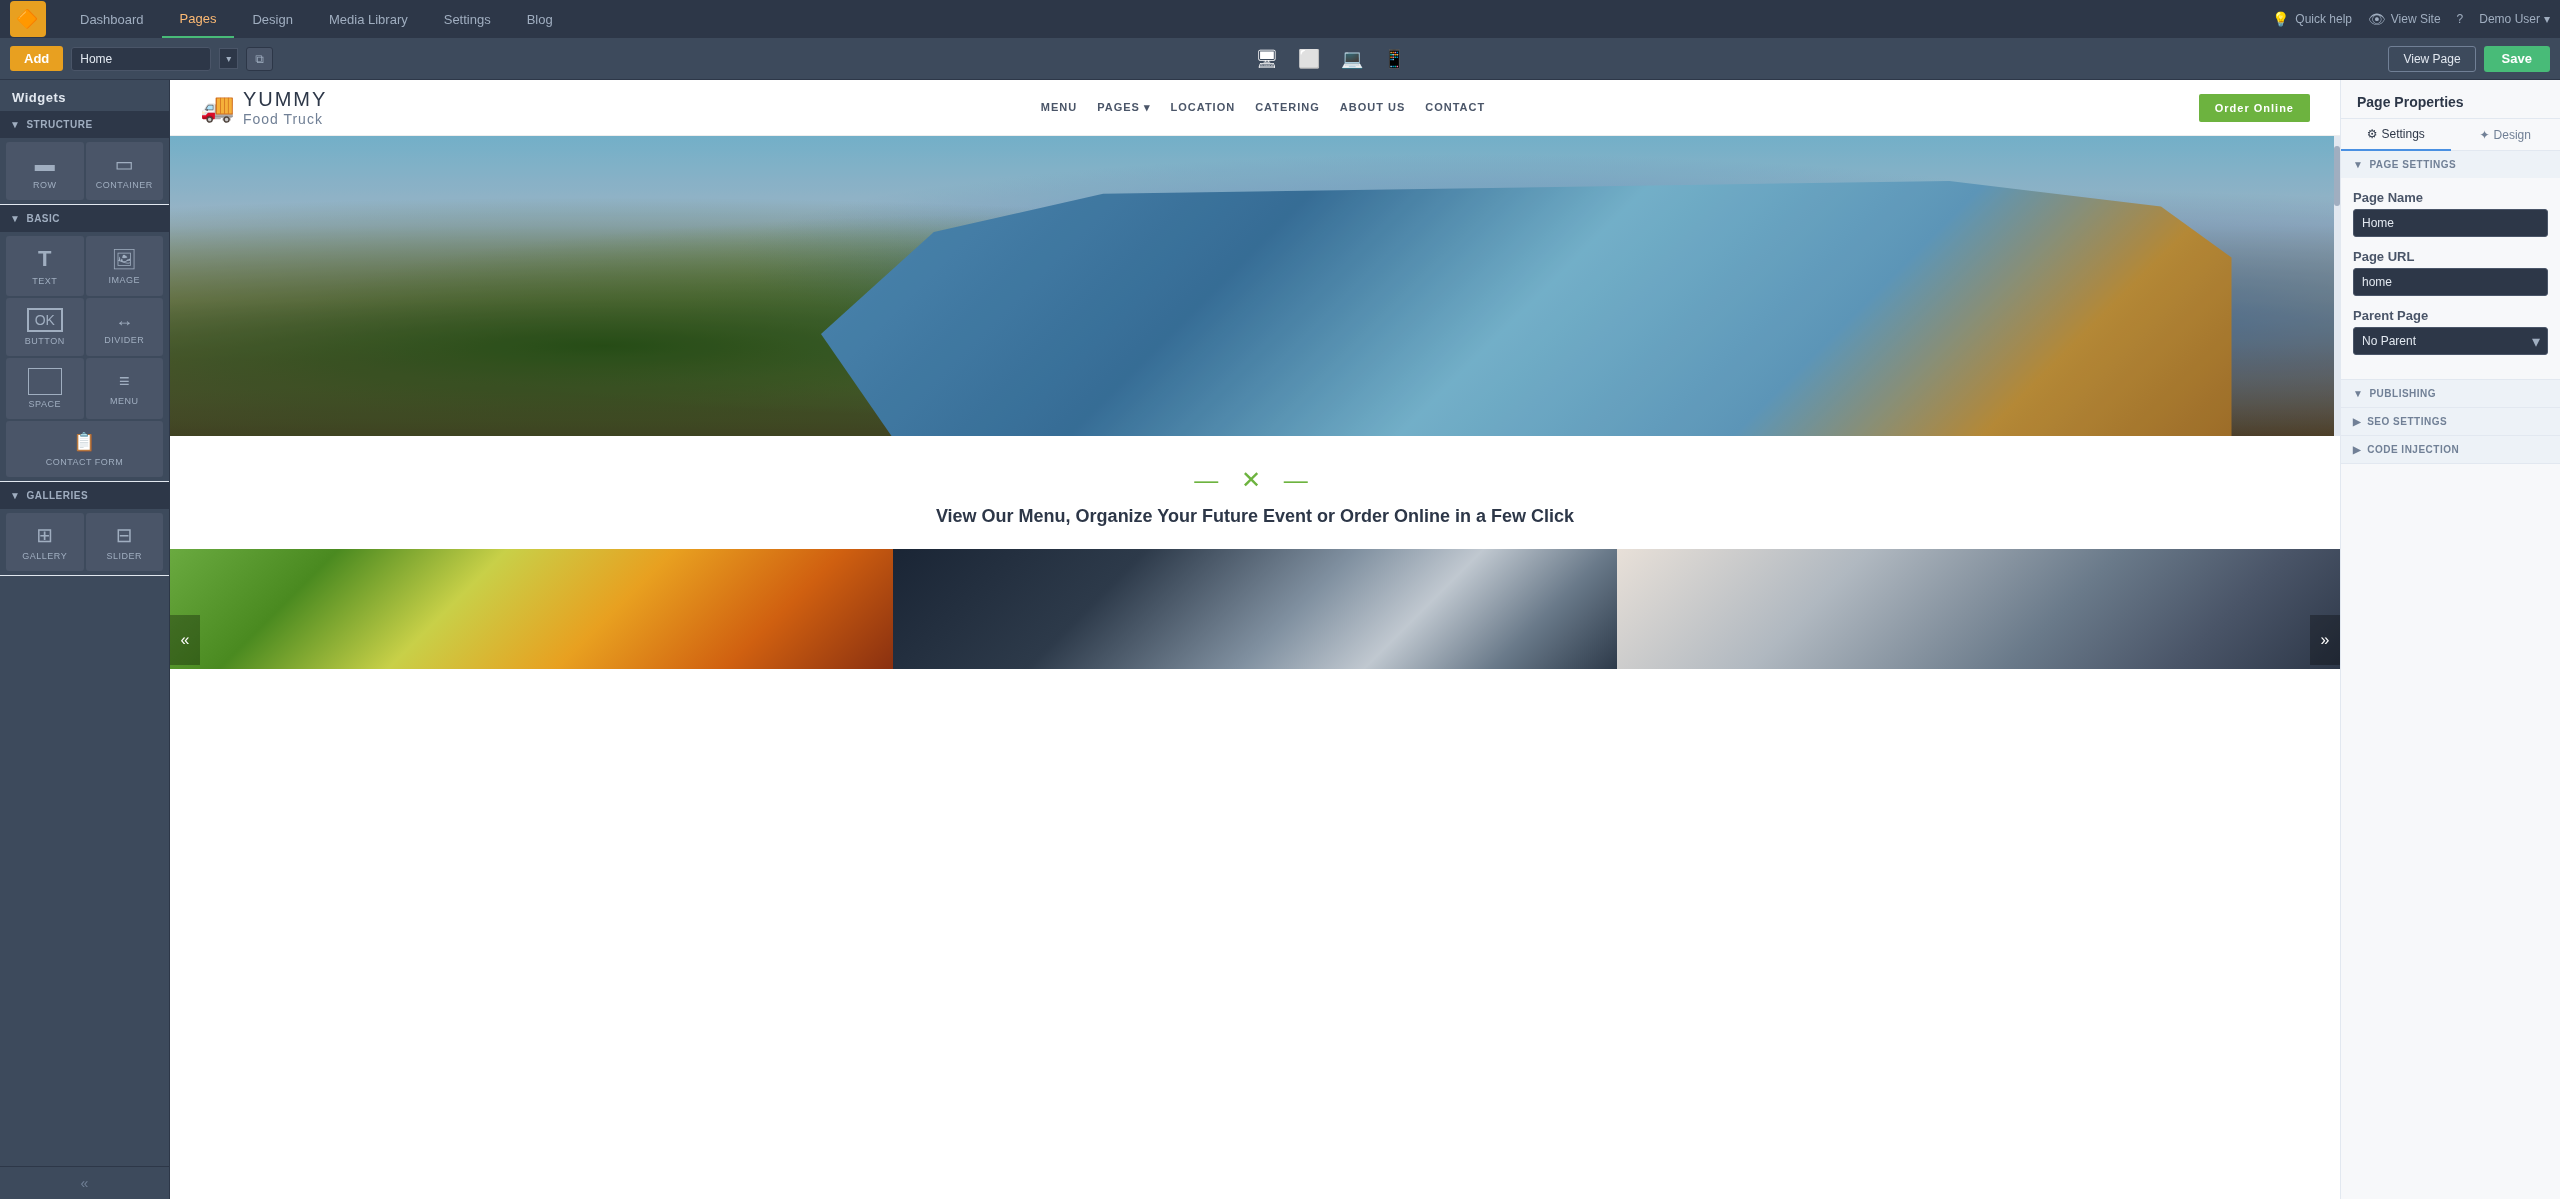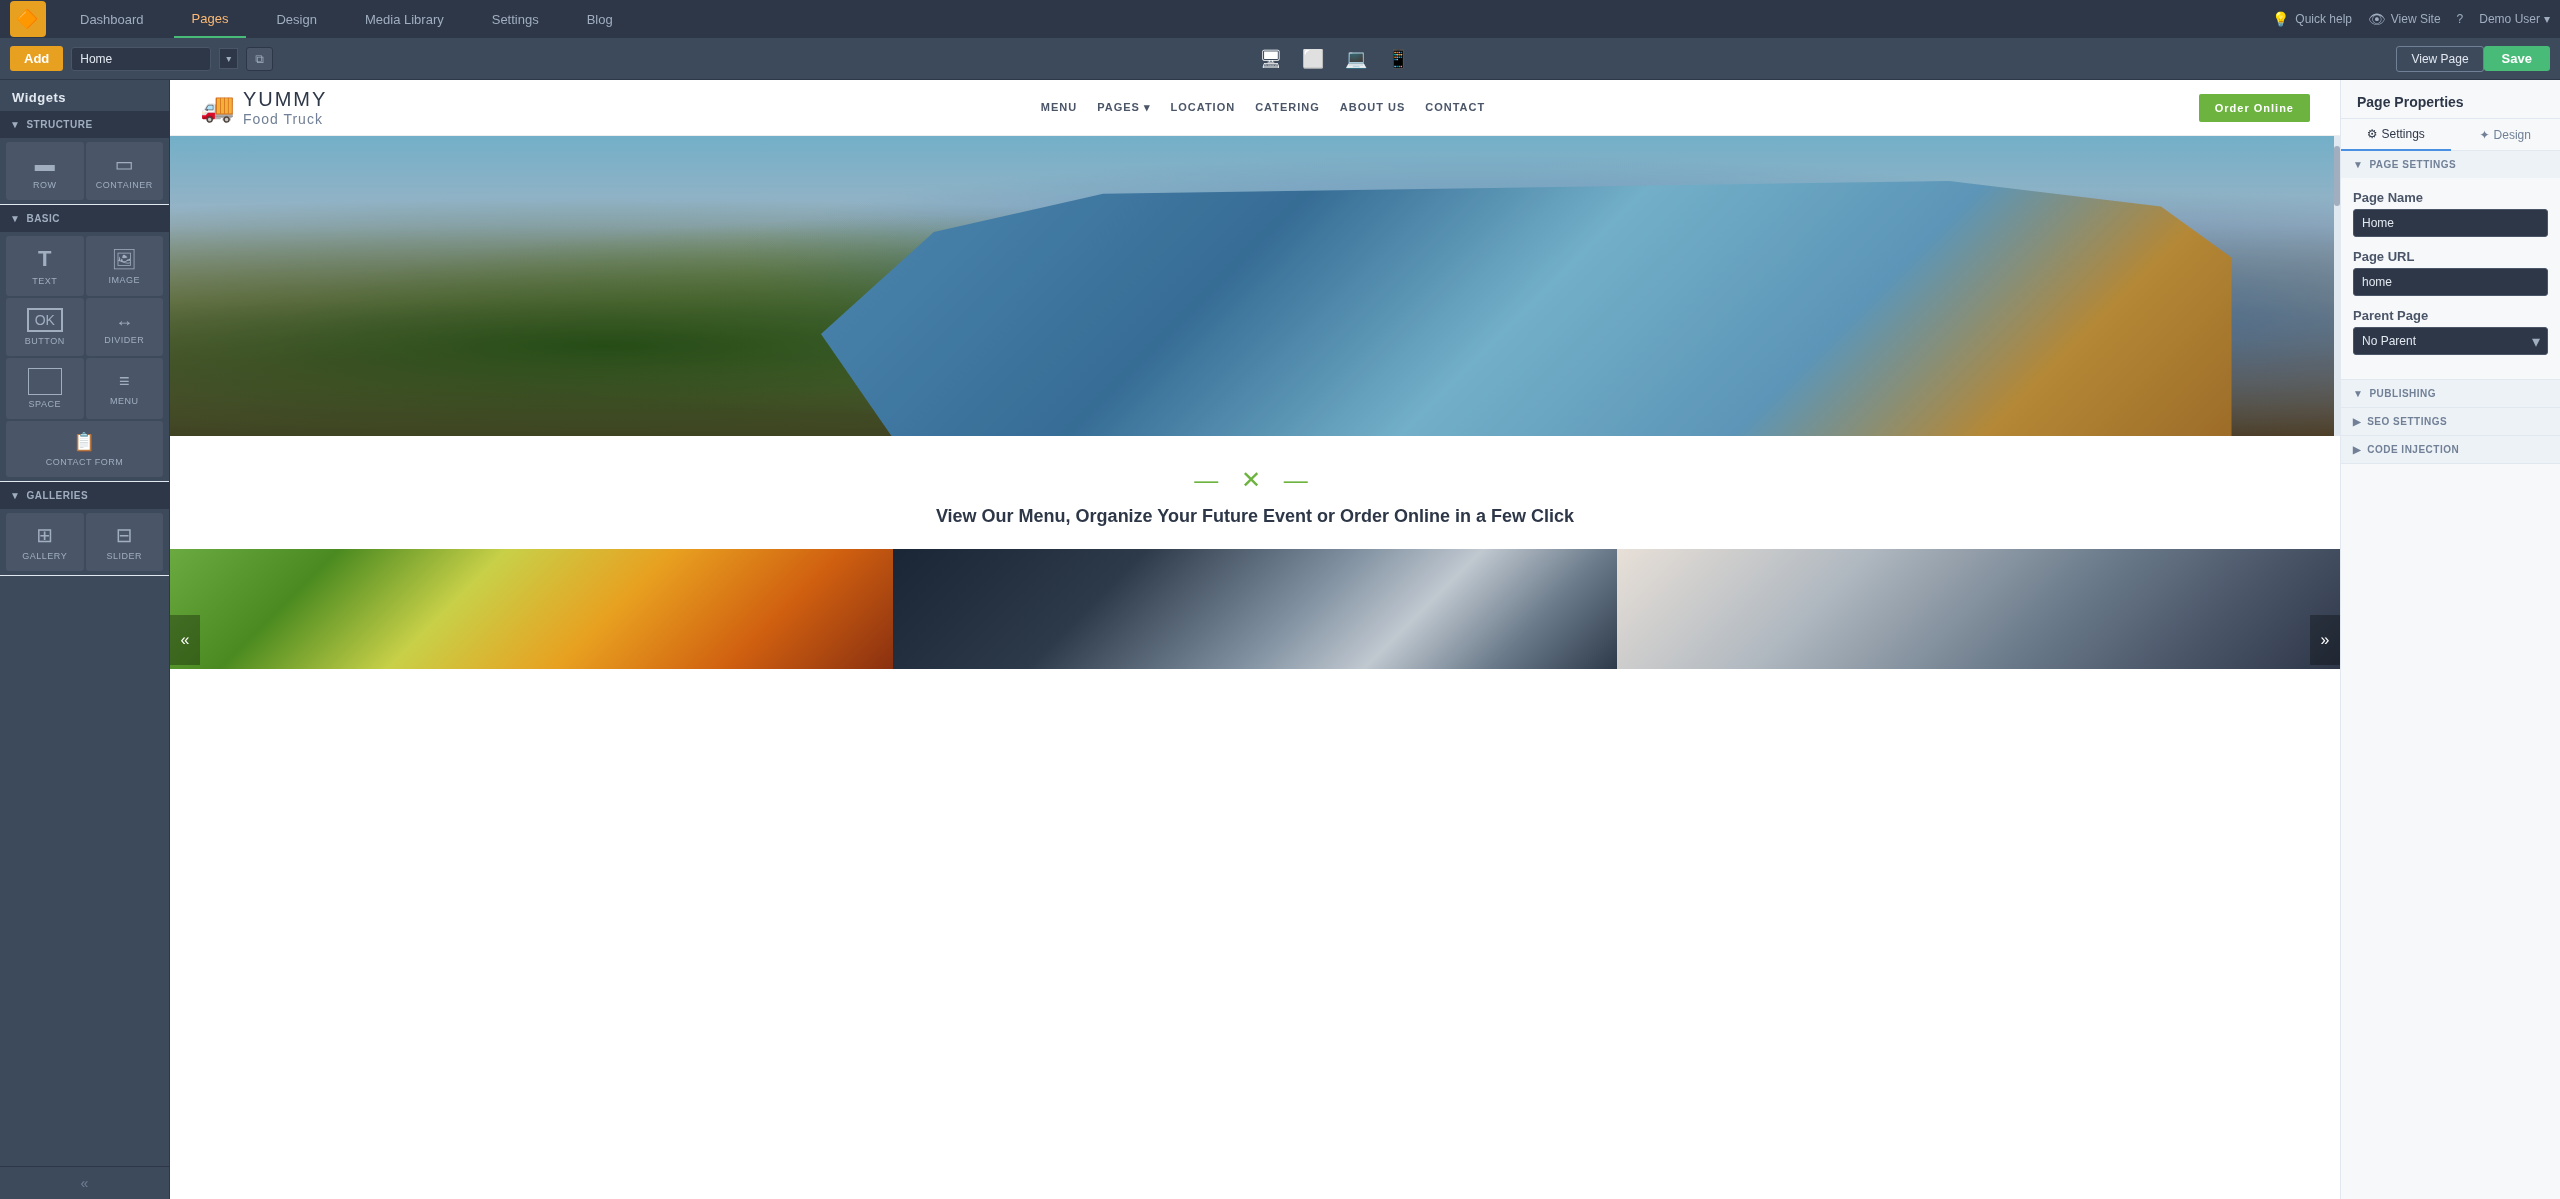--- a/index.html
+++ b/index.html
@@ -33,21 +33,21 @@
       display: flex;
       align-items: center;
       justify-content: center;
       margin-right: 16px;
     }
     .logo-icon {
       font-size: 18px;
     }
     .nav-links {
       display: flex;
-      gap: 12px;
+      gap: 0;
       flex: 1;
     }
     .nav-link {
       color: #a0aec0;
       padding: 0 18px;
       height: 38px;
       display: flex;
       align-items: center;
       font-size: 13px;
       cursor: pointer;
@@ -138,21 +138,21 @@
     }
     .view-ctrl-btn {
       color: #a0aec0;
       font-size: 18px;
       cursor: pointer;
       padding: 2px 6px;
     }
     .view-ctrl-btn.active { color: #fff; }
     .toolbar-right {
       display: flex;
-      align-items: center;
+      gap: 8px;
     }
     .btn-view-page {
       background: transparent;
       color: #e2e8f0;
       border: 1px solid #718096;
       padding: 5px 14px;
       font-size: 12px;
       border-radius: 3px;
       cursor: pointer;
     }

